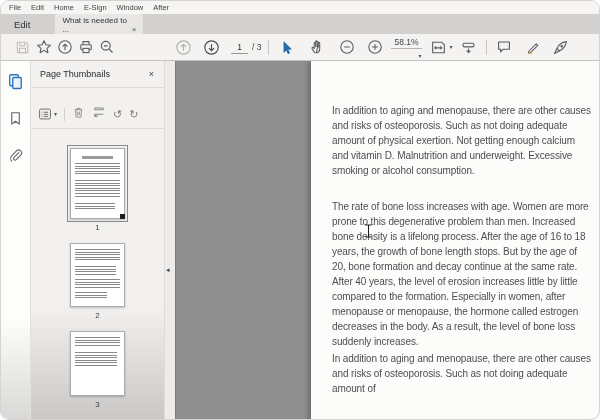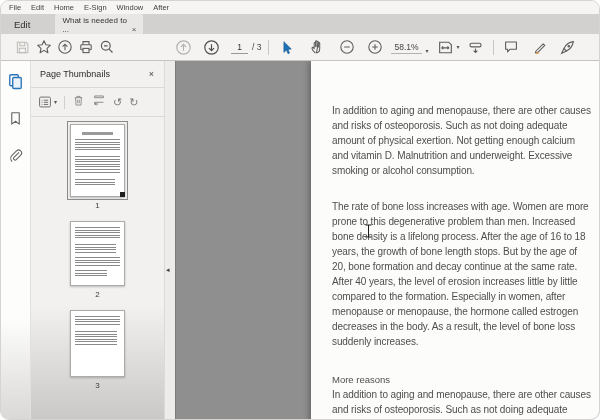--- a/index.html
+++ b/index.html
@@ -22,39 +22,40 @@
   }
   .tab-close{font-size:8px;color:#555;padding-left:4px;}
   
   .toolbar{
     height:27px;background:#f4f3f1;border-bottom:1px solid #c6c4c2;
     display:flex;align-items:center;padding:0 11px;
   }
   .tb-btn{display:flex;align-items:center;justify-content:center;width:21px;height:21px;flex:none;}
   .tb-btn svg{display:block;}
   .vdiv{width:1px;height:15px;background:#c9c7c5;margin:0 7px;flex:none;}
-  .zoombox{display:flex;align-items:flex-end;gap:4px;margin:0 6px;}
+  .zoombox{display:flex;align-items:flex-end;gap:4px;margin:0 6px;flex-direction:column;}
   .zoom-val{font-size:8.5px;color:#444;border-bottom:1px solid #b5b3b1;padding:1px 3px;}
   .caret{font-size:6px;color:#555;line-height:1;}
   .pg-input{
     width:17px;height:13px;border:none;border-bottom:1px solid #9a9896;background:transparent;
     font-size:8.5px;color:#333;text-align:center;font-family:"Liberation Sans",sans-serif;padding:0;
   }
   .pg-total{font-size:8.5px;color:#444;margin-left:4px;}
   
   .content{display:flex;height:359px;}
   .iconstrip{
     width:30px;background:#fcfcfb;border-right:1px solid #e2e0de;
     display:flex;flex-direction:column;align-items:center;padding-top:11px;gap:19px;flex:none;
     background:linear-gradient(#fdfdfc 72%,#d9d8d6);
   }
   .strip-btn{width:18px;height:18px;display:flex;align-items:center;justify-content:center;}
   .sidepanel{
     width:133px;flex:none;display:flex;flex-direction:column;
     background:linear-gradient(#f2f1ef 68%,#c9c8c6);
+    gap:12px;
   }
   .panel-header{
     height:27px;display:flex;align-items:center;justify-content:space-between;
     padding:0 10px 0 9px;border-bottom:1px solid #dbd9d7;flex:none;
   }
   .panel-title{font-size:9px;color:#2c2c2c;}
   .panel-close{font-size:9px;color:#444;}
   .panel-tools{
     height:29px;display:flex;align-items:center;padding:0 7px;gap:7px;
     border-bottom:1px solid #dbd9d7;flex:none;
@@ -309,21 +310,20 @@
     </div>
 
     <div class="splitter">
       <span class="collapse-arrow">◂</span>
     </div>
 
     <div class="docarea">
       <div class="page">
         <div class="doc-para p1">In addition to aging and menopause, there are other causes and risks of osteoporosis. Such as not doing adequate amount of physical exertion. Not getting enough calcium and vitamin D. Malnutrition and underweight. Excessive smoking or alcohol consumption.</div>
         <div class="doc-para p2">The rate of bone loss increases with age. Women are more prone to this degenerative problem than men. Increased bone density is a lifelong process. After the age of 16 to 18 years, the growth of bone length stops. But by the age of 20, bone formation and decay continue at the same rate. After 40 years, the level of erosion increases little by little compared to the formation. Especially in women, after menopause or menopause, the hormone called estrogen decreases in the body. As a result, the level of bone loss suddenly increases.</div>
-        <div class="doc-h2">More reasons</div>
         <div class="doc-para p3">In addition to aging and menopause, there are other causes and risks of osteoporosis. Such as not doing adequate amount of</div>
       </div>
       <span class="ibeam">
         <svg width="9" height="14" viewBox="0 0 9 14" fill="none" stroke="#1a1a1a" stroke-width="1">
           <path d="M1.5 1h6M1.5 13h6M4.5 1v12"></path>
         </svg>
       </span>
     </div>
 
   </div>

